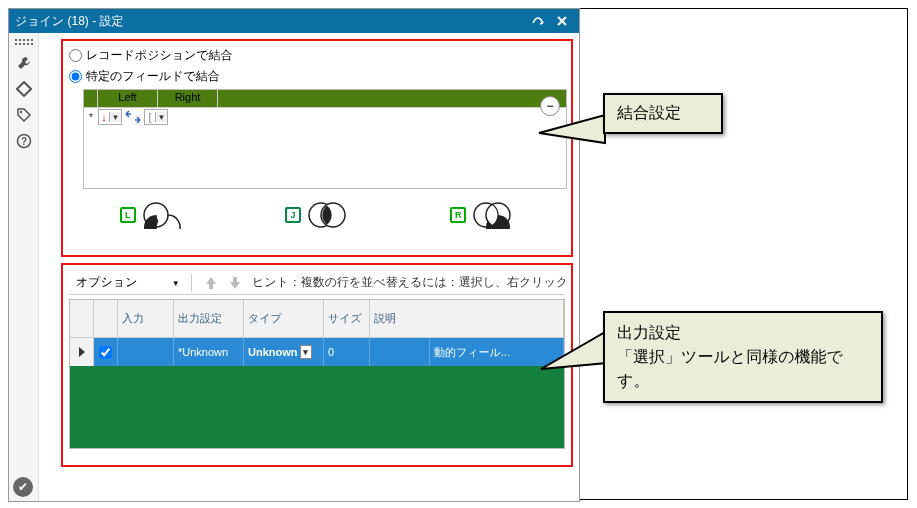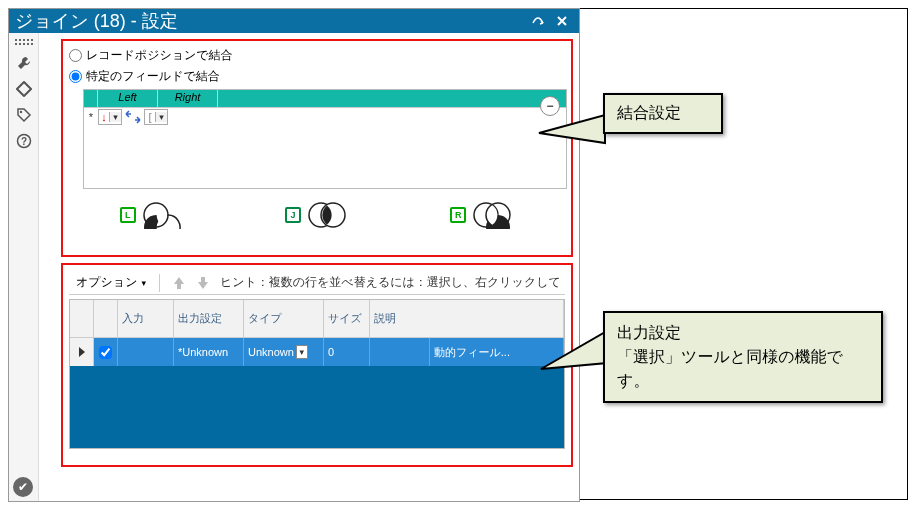--- a/index.html
+++ b/index.html
@@ -6,58 +6,58 @@
   body {
     margin: 0; padding: 8px;
     font-family: "Meiryo", "MS PGothic", sans-serif;
     font-size: 12px; background: #fff; color: #000;
     width: 917px;
   }
   .outer { border: 1px solid #000; width: 900px; height: 492px; position: relative; padding: 0; }
   .win { position: absolute; left: -1px; top: -1px; width: 572px; height: 494px; border: 1px solid #999; background: #fff; }
   .titlebar {
     height: 24px; background: linear-gradient(#0b6fa4,#0b6fa4);
-    color: #fff; display: flex; align-items: center; padding: 0 6px; font-size: 18px;
+    color: #fff; display: flex; align-items: center; padding: 0 6px; font-size: 12px;
   }
   .titlebar .title { flex: 1; }
   .titlebar .tbtn { width: 22px; height: 18px; display: inline-flex; align-items: center; justify-content: center; margin-left: 2px; cursor: pointer; }
   .body { position: absolute; left: 0; top: 24px; bottom: 0; right: 0; }
   .sidebar { position: absolute; left: 0; top: 0; bottom: 0; width: 30px; background: #f5f5f5; border-right: 1px solid #ddd; padding-top: 4px; }
   .sidebar .handle { width: 18px; margin: 2px auto 6px; border-top: 2px dotted #666; border-bottom: 2px dotted #666; height: 6px; }
   .side-icon { width: 24px; height: 24px; margin: 2px auto; display: flex; align-items: center; justify-content: center; cursor: pointer; border-radius: 3px; }
   .content { position: absolute; left: 30px; right: 0; top: 0; bottom: 0; padding: 6px; }
   .redbox { border: 2px solid #e11; margin-bottom: 6px; padding: 6px; position: relative; margin-left: 16px; }
   .radio-row { display: flex; align-items: center; margin-bottom: 4px; }
   .radio-row input { margin: 0 4px 0 0; }
   .field-table {
     border: 1px solid #bbb; background: #fff; margin: 4px 0 0 14px; width: 484px; height: 100px; position: relative;
   }
-  .ft-head { display: flex; background: #14b8a6; border-bottom: 1px solid #ccc; height: 18px; font-style: italic; }
+  .ft-head { display: flex; background: #4d7c0f; border-bottom: 1px solid #ccc; height: 18px; }
   .ft-h { border-right: 1px solid #ccc; padding: 1px 6px; font-size: 11px; text-align: center; }
   .ft-h.left { width: 60px; }
   .ft-h.right { width: 60px; }
   .ft-row { display: flex; align-items: center; padding: 1px 2px; }
   .ft-row .star { width: 10px; text-align: center; font-size: 11px; color: #333; }
   .dd { display: inline-flex; align-items: center; border: 1px solid #aaa; height: 16px; background: #fff; }
   .dd .glyph { width: 10px; text-align: center; font-size: 11px; }
   .dd .arrow { width: 12px; text-align: center; border-left: 1px solid #aaa; font-size: 9px; color: #333; background: #f2f2f2; }
   .minus-btn { position: absolute; right: 6px; top: 6px; width: 20px; height: 20px; border: 1px solid #888; border-radius: 50%; display: flex; align-items: center; justify-content: center; background: #fff; cursor: pointer; font-weight: bold; color: #444; }
   .venn-row { display: flex; justify-content: space-around; align-items: center; margin-top: 12px; }
   .venn-item { display: flex; align-items: center; gap: 4px; }
   .badge { width: 16px; height: 16px; border: 2px solid; display: inline-flex; align-items: center; justify-content: center; font-size: 9px; font-weight: bold; background: #fff; border-radius: 2px; }
   .badge.L { border-color: #0a0; color: #0a0; }
   .badge.J { border-color: #084; color: #084; }
   .badge.R { border-color: #0a0; color: #0a0; }
   svg.venn { width: 44px; height: 28px; }
   
   .toolbar { display: flex; align-items: center; border-bottom: 1px solid #ccc; height: 24px; }
-  .opt-btn { display: inline-flex; align-items: center; padding: 2px 6px; border: 1px solid transparent; cursor: pointer; }
+  .opt-btn { display: inline-flex; align-items: center; padding: 2px 6px; border: 1px solid transparent; cursor: pointer; gap: 32px; }
   .arrow-btn { width: 22px; height: 20px; display: inline-flex; align-items: center; justify-content: center; color: #aaa; margin-left: 2px; }
   .hint { flex: 1; padding-left: 6px; color: #333; white-space: nowrap; overflow: hidden; }
-  .grid { border: 1px solid #bbb; margin-top: 4px; background: #0369a1; height: 150px; overflow: hidden; }
+  .grid { border: 1px solid #bbb; margin-top: 4px; background: #15803d; height: 150px; overflow: hidden; }
   .grid-head { display: flex; background: #f2f2f2; border-bottom: 1px solid #ccc; height: 38px; align-items: stretch; color: #3b5f84; }
   .gh { border-right: 1px solid #ccc; padding: 2px 4px; display: flex; align-items: center; font-size: 11px; }
   .gh.sel { width: 24px; }
   .gh.chk { width: 24px; }
   .grid-row { display: flex; background: #2a8ad6; color: #fff; height: 28px; align-items: center; }
   .gc { border-right: 1px solid #5fa9e0; padding: 1px 4px; font-size: 11px; height: 100%; display: flex; align-items: center; overflow: hidden; }
   .gc.sel { width: 24px; background: #f2f2f2; color: #333; justify-content: center; border-right: 1px solid #ccc; }
   .gc.sel .tri { width: 0; height: 0; border-top: 5px solid transparent; border-bottom: 5px solid transparent; border-left: 6px solid #333; }
   .gc.chk { width: 24px; justify-content: center; }
   .gc input[type=checkbox] { margin: 0; }
@@ -219,21 +219,21 @@
             </div>
             <div class="grid-row">
               <div class="gc sel">
                   <span class="tri"></span>
                 </div>
               <div class="gc chk">
                   <input type="checkbox" checked="" style="">
                 </div>
               <div class="gc" style="width:56px;"></div>
               <div class="gc" style="width:70px;">*Unknown</div>
-              <div class="gc" style="width:80px;">
+              <div class="gc" style="width:80px;font-weight:bold;">
                 <span class="dd2">
                     <span>Unknown</span>
                     <span class="arrow">▾</span>
                   </span>
               </div>
               <div class="gc" style="width:46px;">0</div>
               <div class="gc" style="width:60px;"></div>
               <div class="gc" style="flex:1;">動的フィール...</div>
             </div>
           </div>

